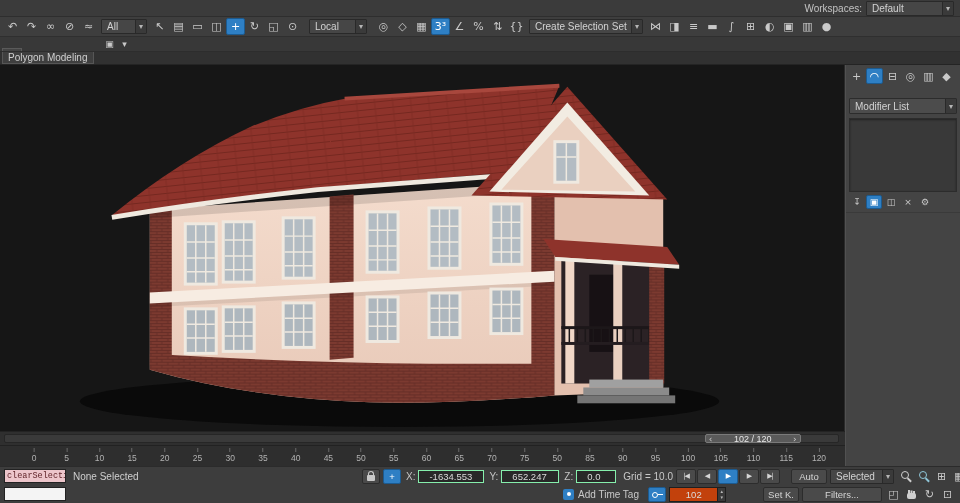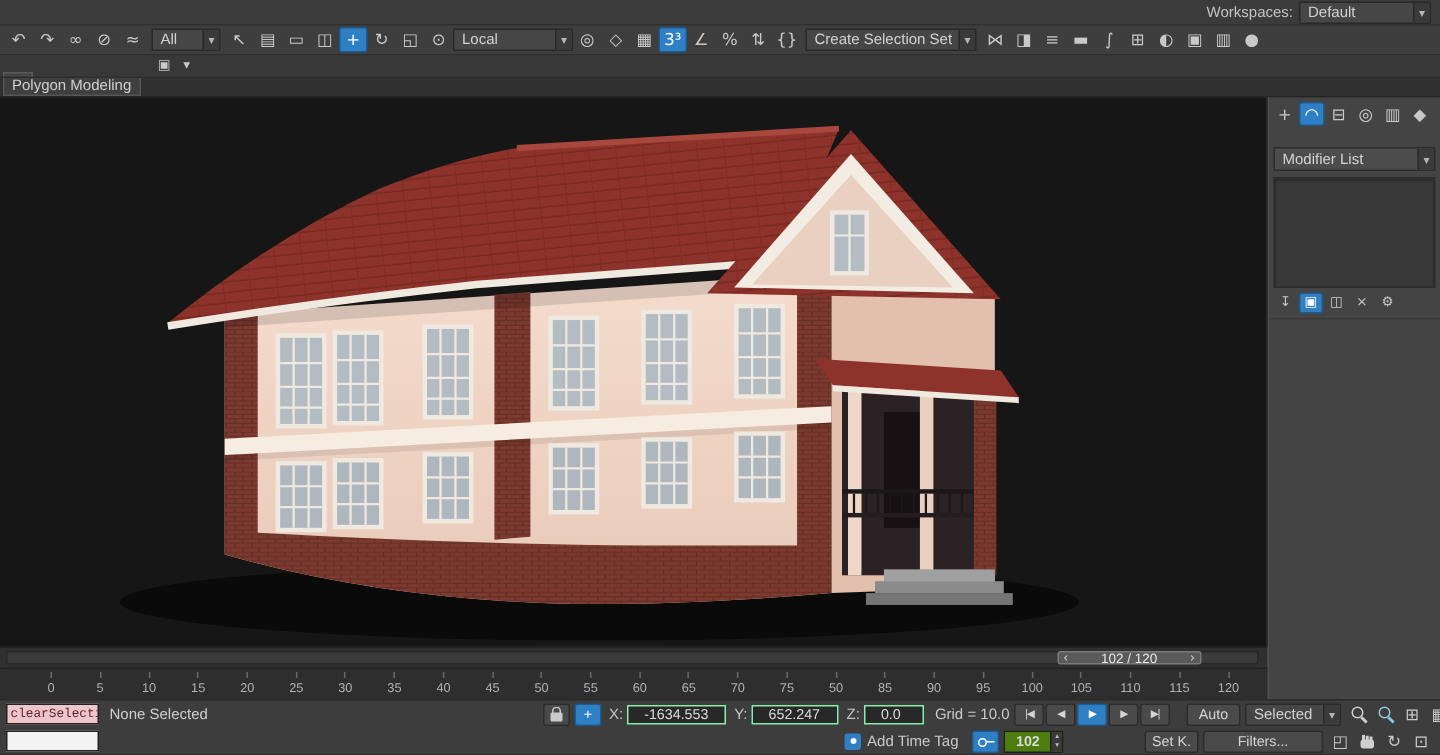--- a/index.html
+++ b/index.html
@@ -12,21 +12,21 @@
   .menubar{height:17px;background:#3b3b3b;display:flex;align-items:center;padding:0 4px;border-bottom:1px solid #2e2e2e;}
   .menu-items{display:flex;align-items:center;}
   .menu-item{padding:1px 5px;font-size:10.5px;color:#d8d8d8;white-space:nowrap;}
   .workspaces{margin-left:auto;display:flex;align-items:center;gap:4px;font-size:10px;color:#c3c3c3;padding-right:2px;}
 
   
   .combo{height:15px;display:flex;align-items:center;background:#464646;border:1px solid #292929;border-radius:1px;font-size:10px;color:#d2d2d2;padding-left:5px;overflow:hidden;white-space:nowrap;}
   .combo .caret{margin-left:auto;background:#3a3a3a;border-left:1px solid #292929;height:100%;display:flex;align-items:center;padding:0 3px;font-size:8px;color:#b5b5b5;font-family:"DejaVu Sans",sans-serif;}
   .ws-combo{width:88px;}
   .f-all{width:46px;margin:0 3px;}
-  .f-local{width:80px;margin:0 0;}
+  .f-local{width:58px;margin:0 7px;}
   .f-selset{width:114px;margin:0 3px;}
 
   
   .toolbar{height:20px;background:#3e3e3e;display:flex;align-items:center;padding:0 3px;border-bottom:1px solid #2f2f2f;}
   .tgroup{display:flex;align-items:center;}
   .tbtn{width:19px;height:17px;display:flex;align-items:center;justify-content:center;border:1px solid transparent;border-radius:2px;flex:none;}
   .tbtn .glyph{font-family:"DejaVu Sans",sans-serif;font-size:11px;color:#c9c9c9;line-height:1;}
   .tbtn.active{background:var(--accent);border-color:#1c5a8f;}
   .tbtn.active .glyph{color:#fff;}
 
@@ -95,21 +95,21 @@
   .pbtn.active .glyph{color:#fff;}
   .autobtn{width:36px;}
   .sel-combo{width:64px;flex:none;}
   .setk{width:36px;}
   .filters{width:80px;}
   .navgroup .tbtn{width:17px;height:16px;}
   .timetag-wrap{margin-left:auto;display:flex;align-items:center;gap:4px;flex:none;padding-right:6px;}
   .ttag-ico{width:11px;height:11px;background:var(--accent);border-radius:2px;position:relative;flex:none;}
   .ttag-ico::after{content:"";position:absolute;left:3.5px;top:3.5px;width:4px;height:4px;border-radius:50%;background:#fff;}
   .timetag{color:#c9c9c9;font-size:10px;white-space:nowrap;}
-  .framefield{width:40px;height:15px;background:#4d7c0f;border:1px solid #1f1f1f;display:flex;align-items:center;flex:none;font-weight:bold;}
+  .framefield{width:57px;height:15px;background:#c2410c;border:1px solid #1f1f1f;display:flex;align-items:center;flex:none;}
   .framefield .fval{flex:1;text-align:center;font-size:9.5px;color:#dadada;}
   .framefield .spin{display:flex;flex-direction:column;border-left:1px solid #1f1f1f;background:#3a3a3a;height:100%;justify-content:center;}
   .framefield .spin i{font-style:normal;font-size:5px;line-height:6px;color:#bbb;padding:0 2px;font-family:"DejaVu Sans",sans-serif;}
   .keycluster{display:flex;align-items:center;gap:3px;width:112px;flex:none;}
 
   
   .padlock{display:inline-block;position:relative;width:8px;height:6px;background:#c9c9c9;border-radius:1px;margin-top:3px;}
   .padlock::before{content:"";position:absolute;left:1px;top:-4px;width:4px;height:4px;border:1.5px solid #c9c9c9;border-bottom:none;border-radius:3px 3px 0 0;}
   .keyicon{display:inline-block;position:relative;width:11px;height:10px;}
   .keyicon::before{content:"";position:absolute;left:0;top:2.5px;width:4px;height:4px;border:1.5px solid #fff;border-radius:50%;}

